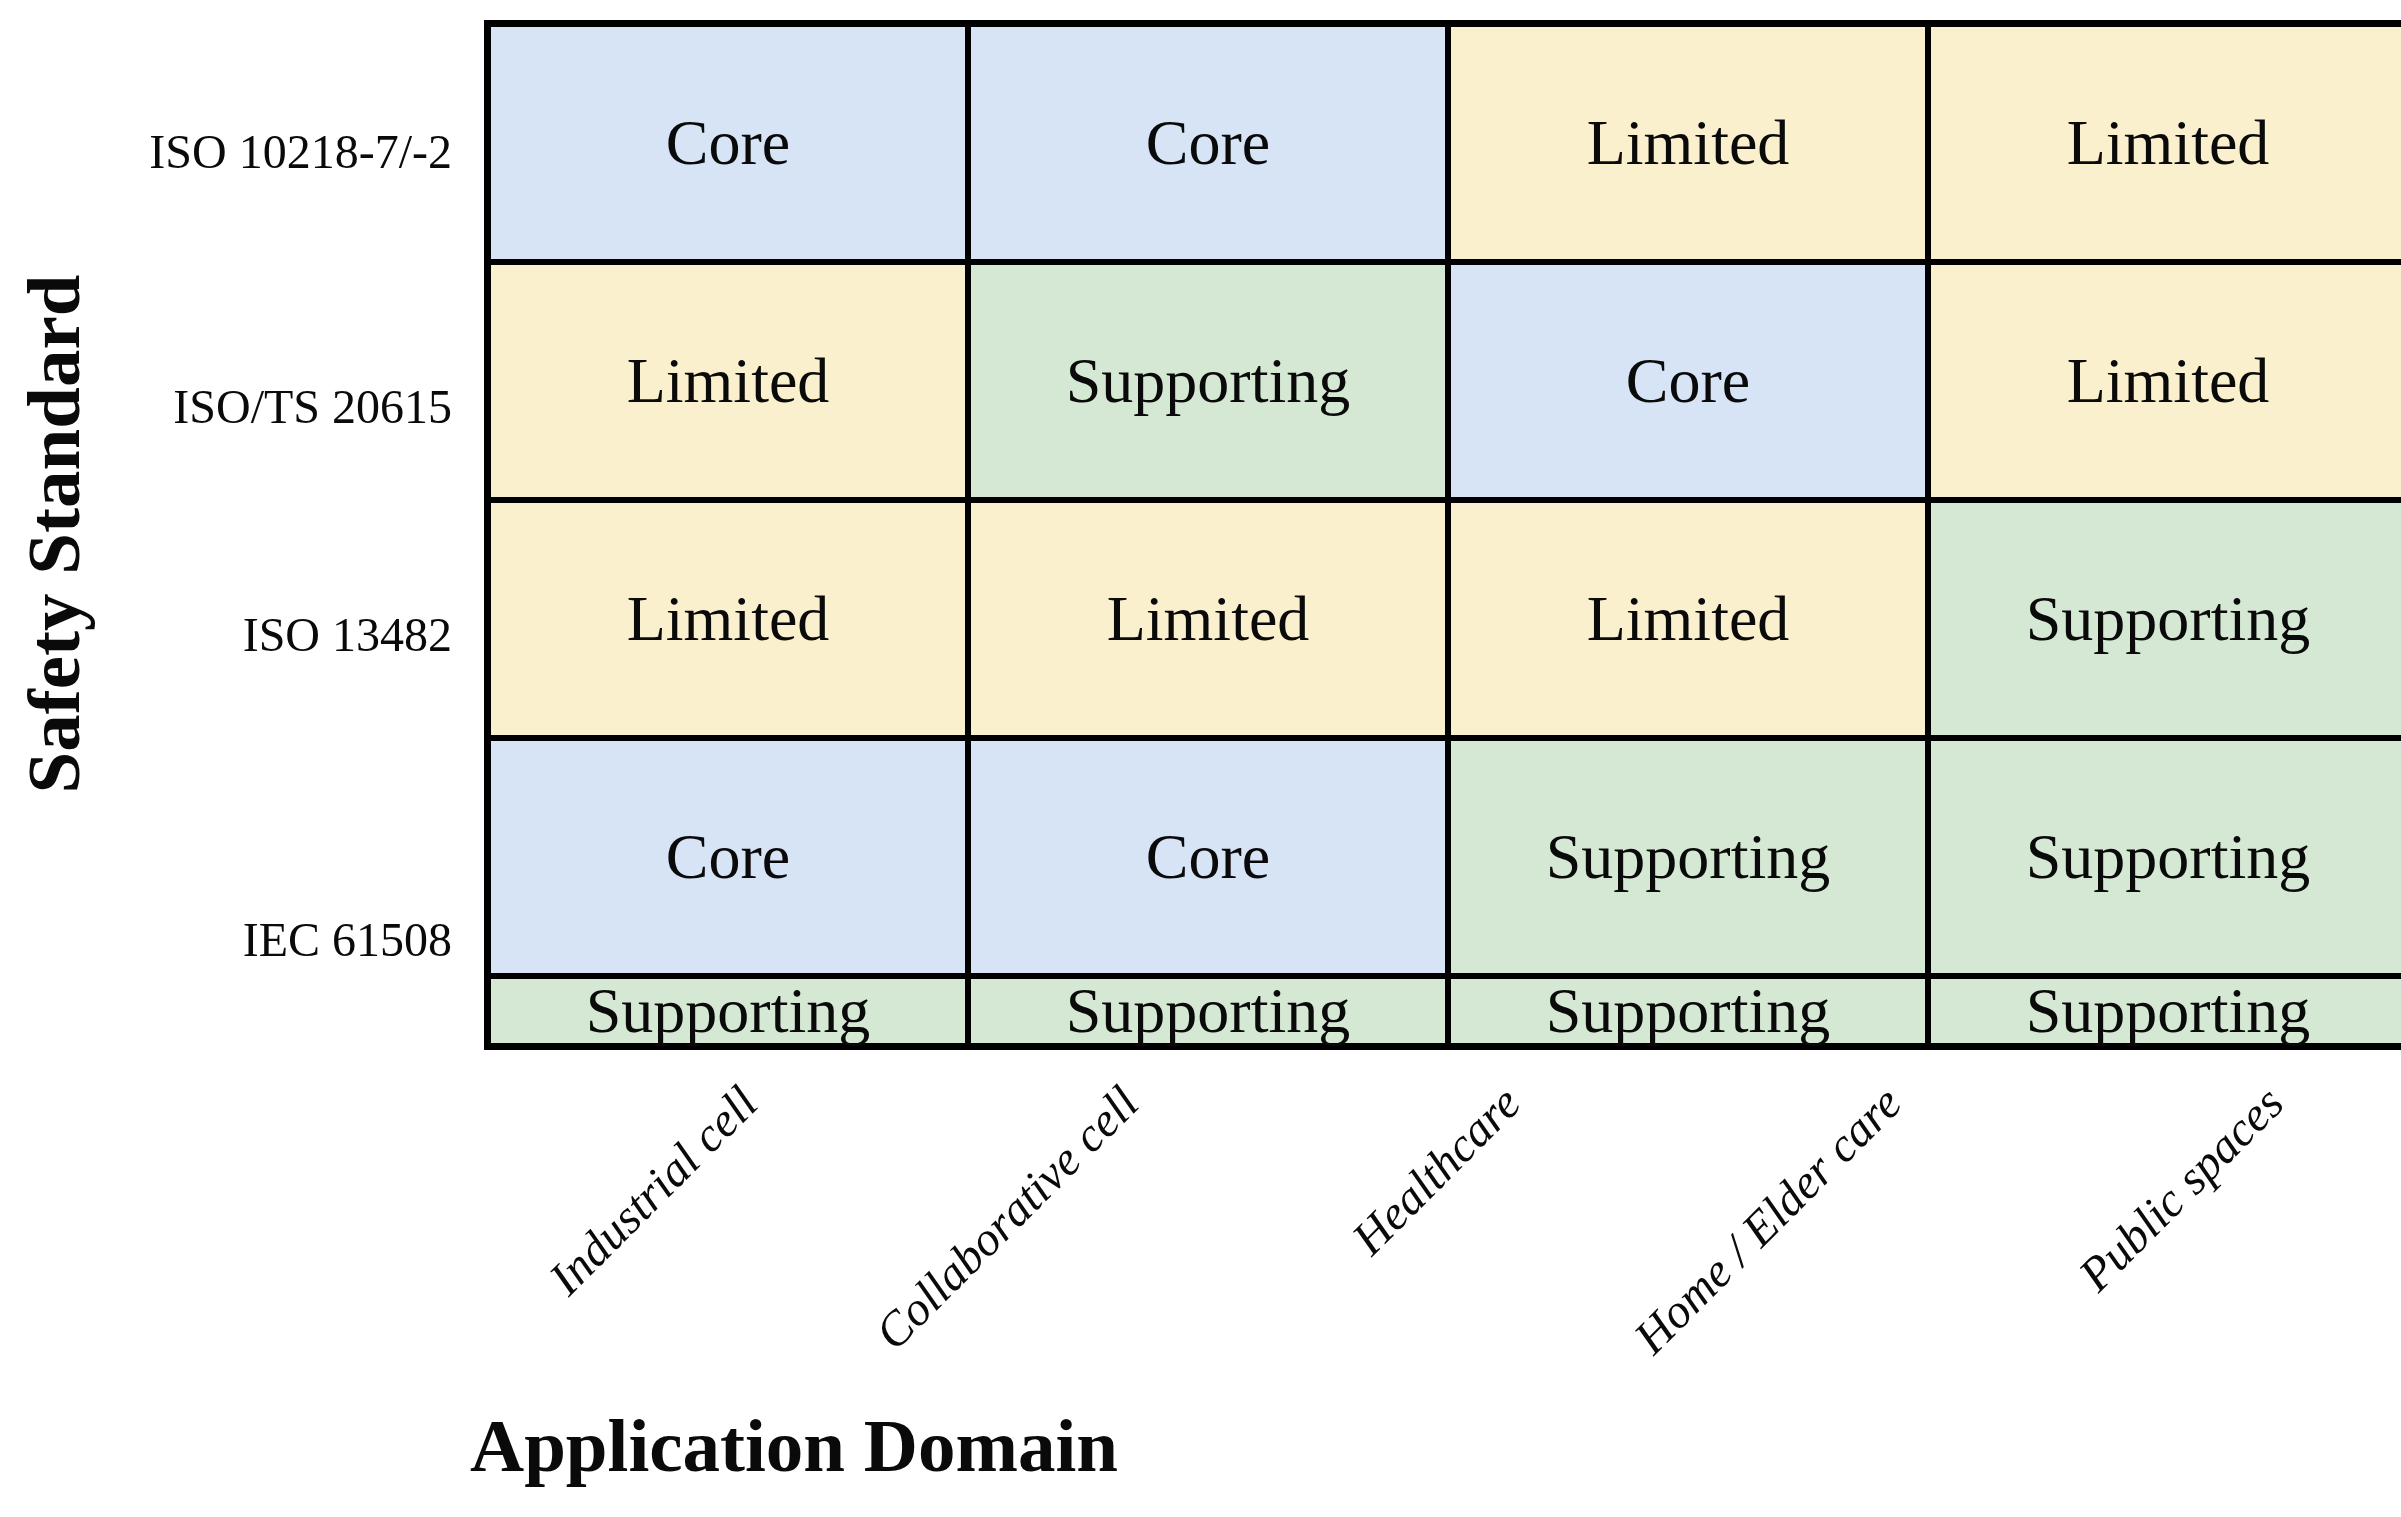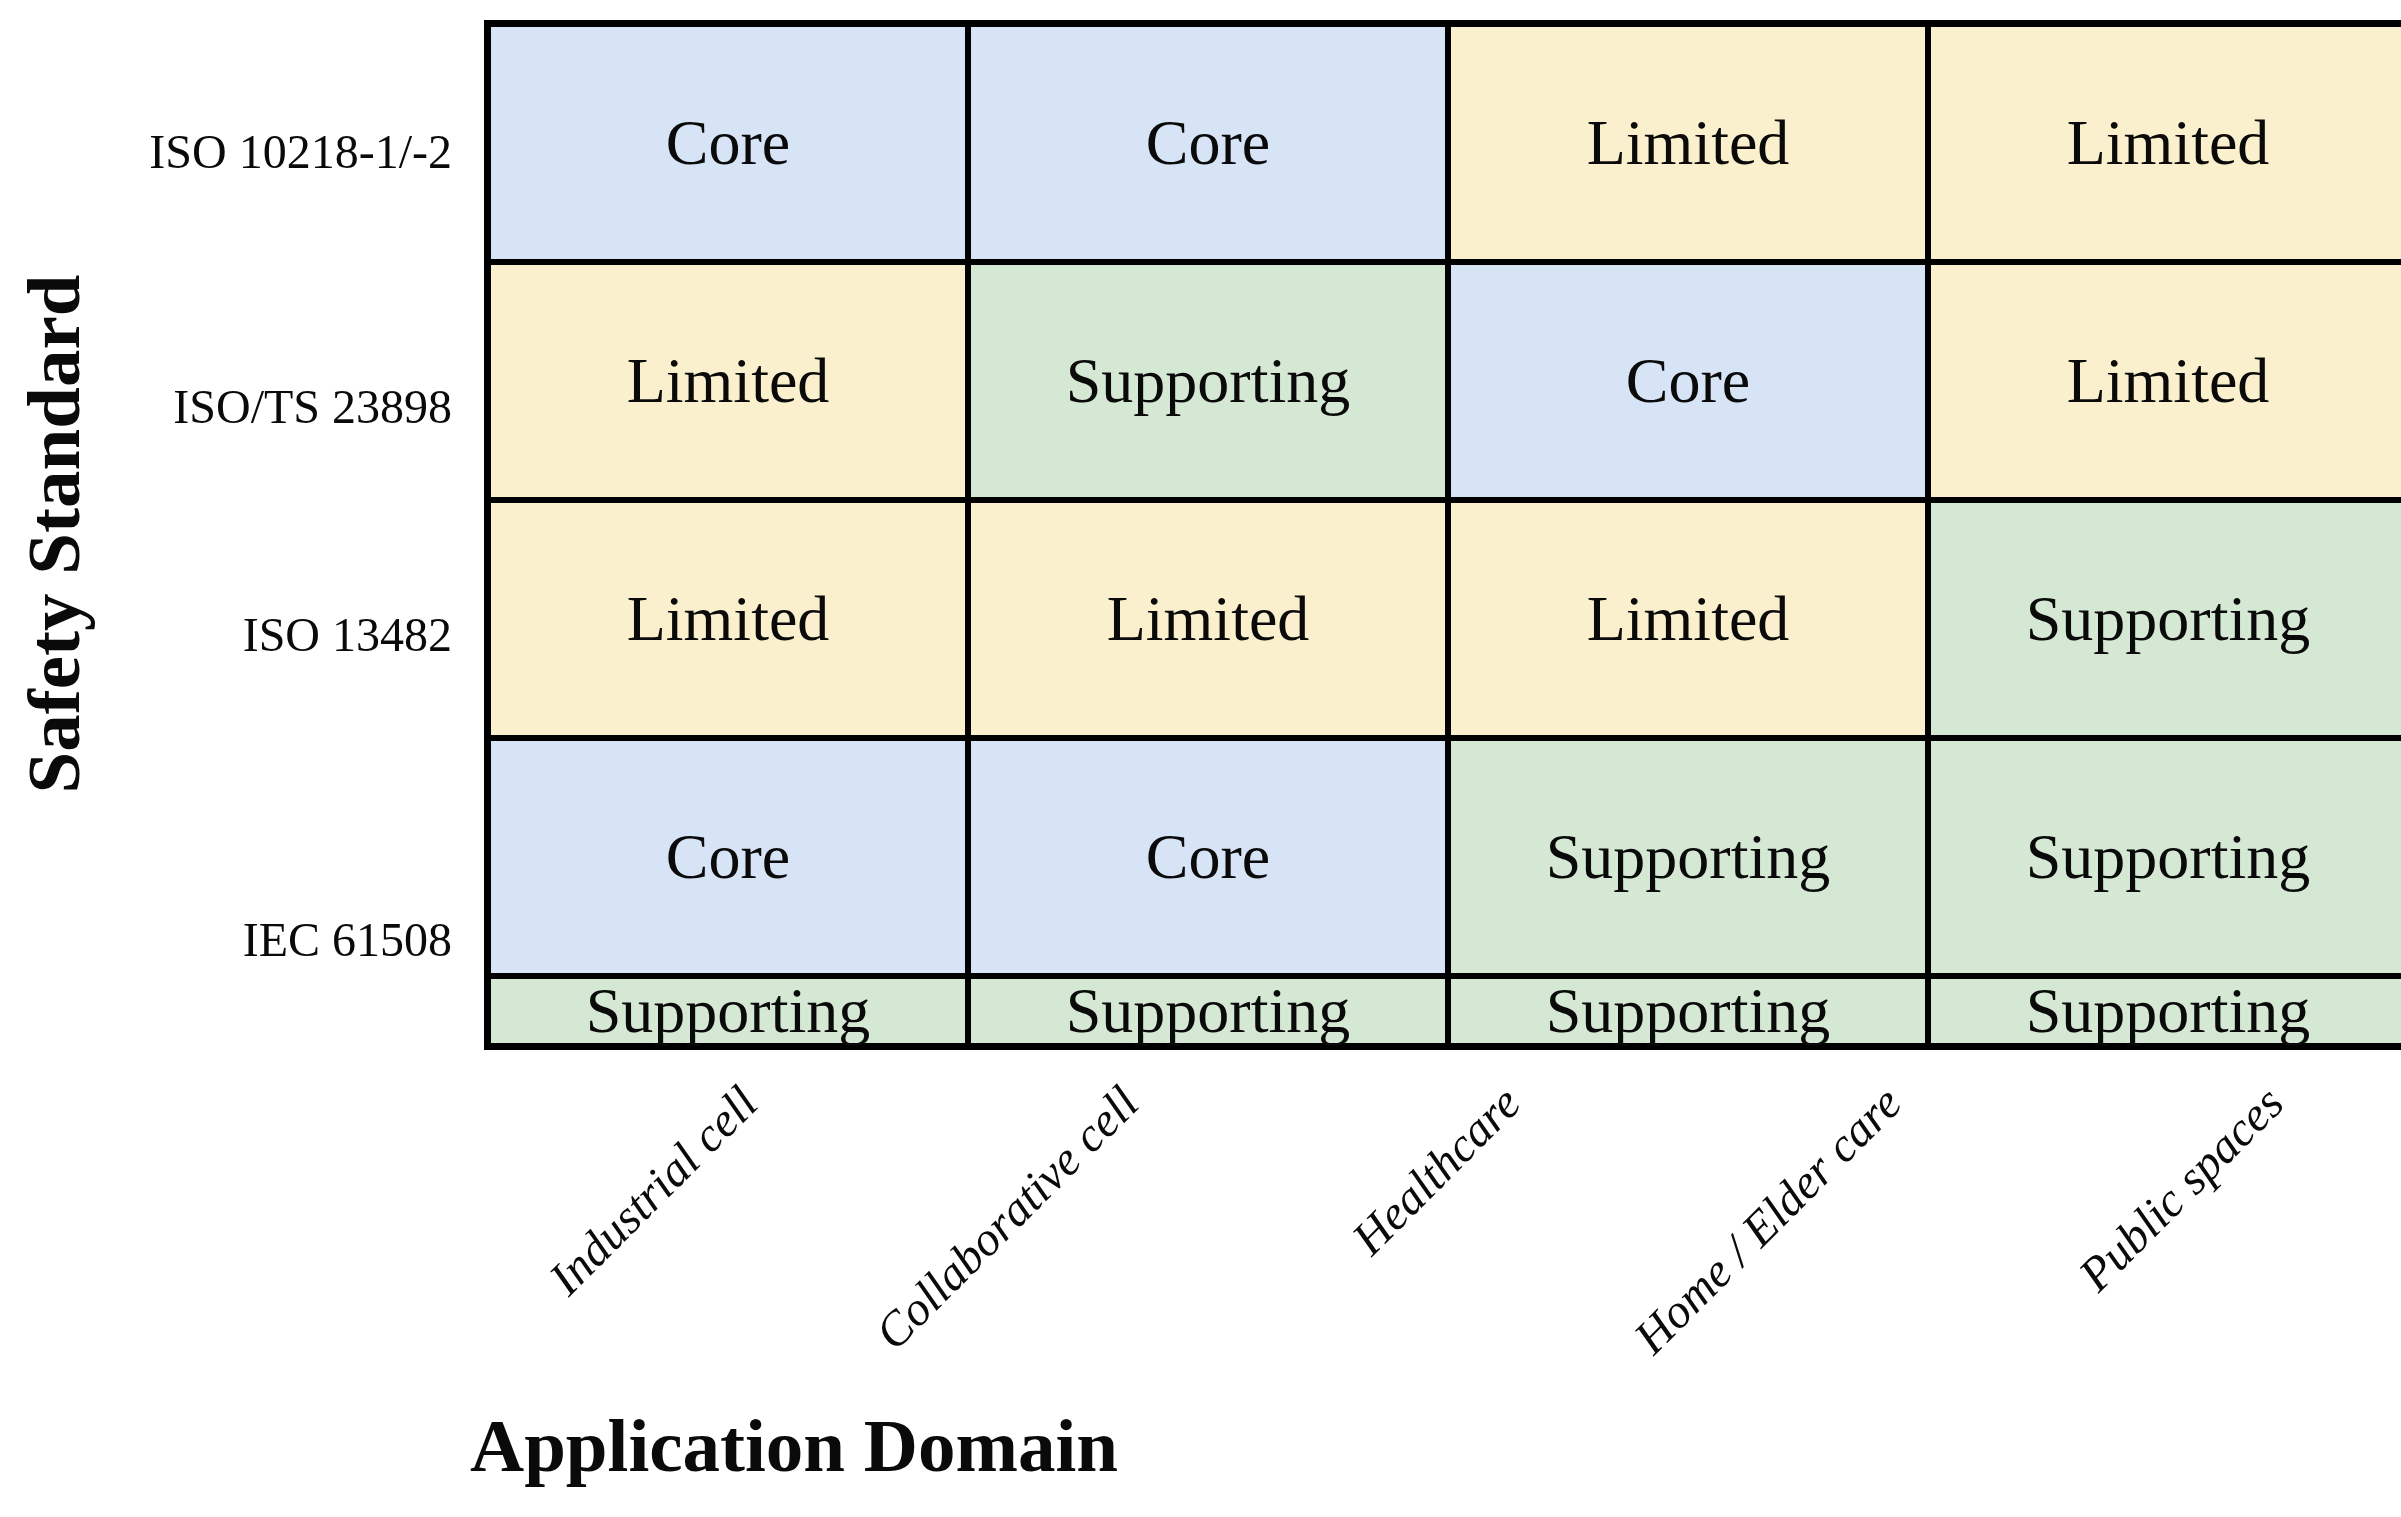--- a/index.html
+++ b/index.html
@@ -42,22 +42,22 @@
     font-weight:bold;font-size:75px;line-height:82px;white-space:nowrap;
     transform:translate(-50%,-50%) rotate(-90deg);
   }
 </style>
 </head>
 <body>
 
 <div class="fig">
   <div class="ytitle">Safety Standard</div>
   <div id="rowlabels">
-      <div class="rowlabel" style="top: 122px;">ISO 10218-1/-2</div>
-      <div class="rowlabel" style="top: 377px;">ISO/TS 23898</div>
+      <div class="rowlabel" style="top: 122px;">ISO 10218-7/-2</div>
+      <div class="rowlabel" style="top: 377px;">ISO/TS 20615</div>
       <div class="rowlabel" style="top: 605px;">ISO 13482</div>
       <div class="rowlabel" style="top: 910px;">IEC 61508</div>
     </div>
   <div id="grid" class="grid">
       <div class="cell" style="background: rgb(214, 228, 246);">Core</div>
       <div class="cell" style="background: rgb(214, 228, 246);">Core</div>
       <div class="cell" style="background: rgb(250, 240, 205);">Limited</div>
       <div class="cell" style="background: rgb(250, 240, 205);">Limited</div>
       <div class="cell" style="background: rgb(250, 240, 205);">Limited</div>
       <div class="cell" style="background: rgb(213, 232, 212);">Supporting</div>

